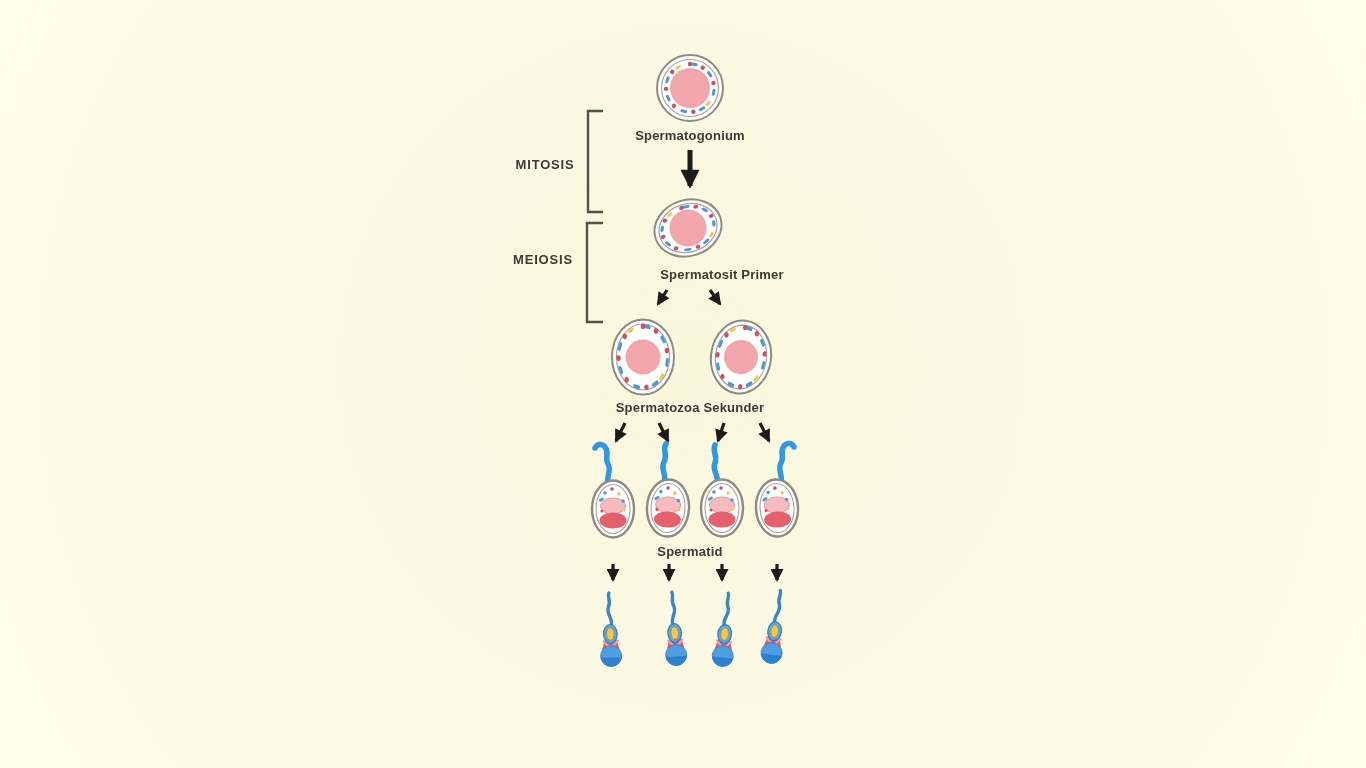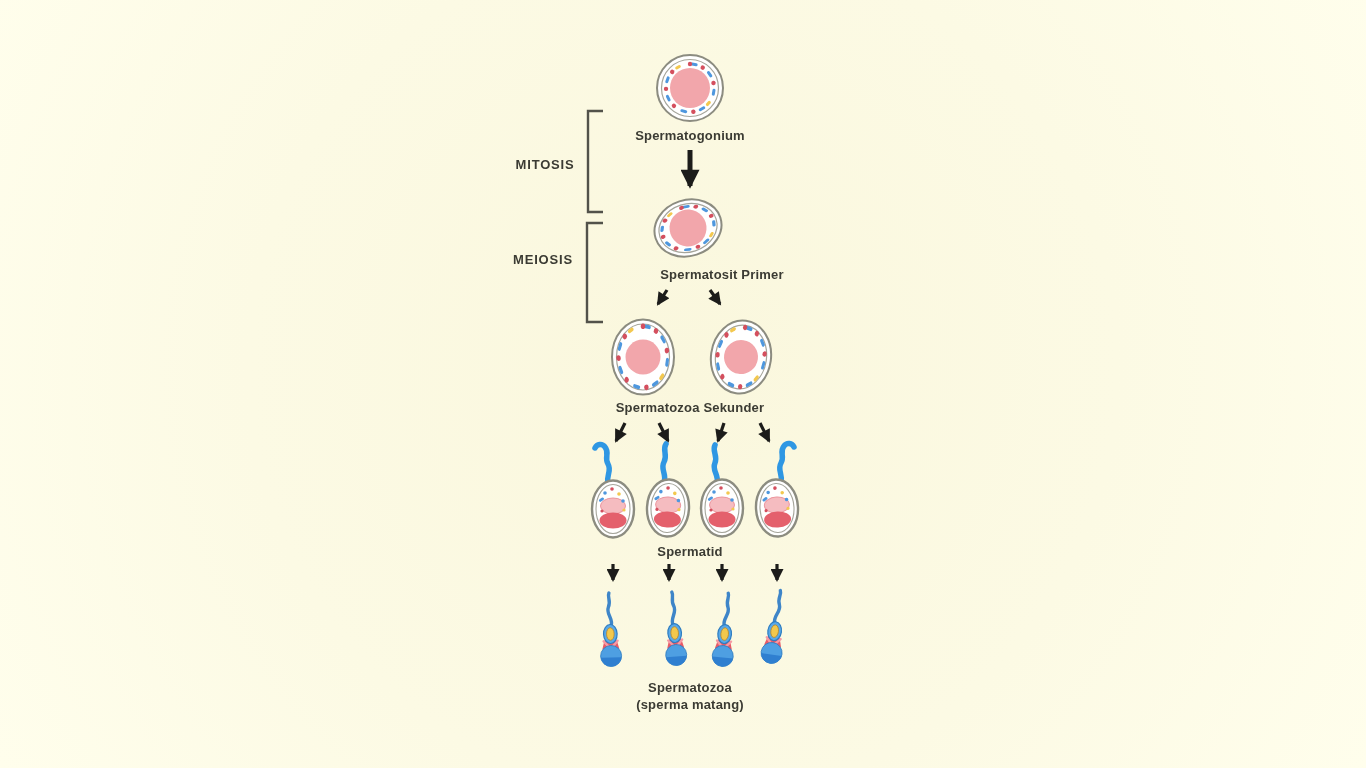--- a/index.html
+++ b/index.html
@@ -145,18 +145,14 @@
     </g>
   </svg>
 
   <div class="lbl phase" style="left:545px;top:156px;">MITOSIS</div>
   <div class="lbl phase" style="left:543px;top:251px;">MEIOSIS</div>
 
   <div class="lbl" style="left:690px;top:127px;">Spermatogonium</div>
   <div class="lbl" style="left:690px;top:266px;margin-left:32px;">Spermatosit Primer</div>
   <div class="lbl" style="left:690px;top:399px;">Spermatozoa Sekunder</div>
   <div class="lbl" style="left:690px;top:543px;text-align:center;">Spermatid</div>
-  <div class="lbl center-col" style="left:690px;top:679px;">
-    <div>Spermatozoa</div>
-    <div>(sperma matang)</div>
-  </div>
 
 </div>
 
 </body></html>

